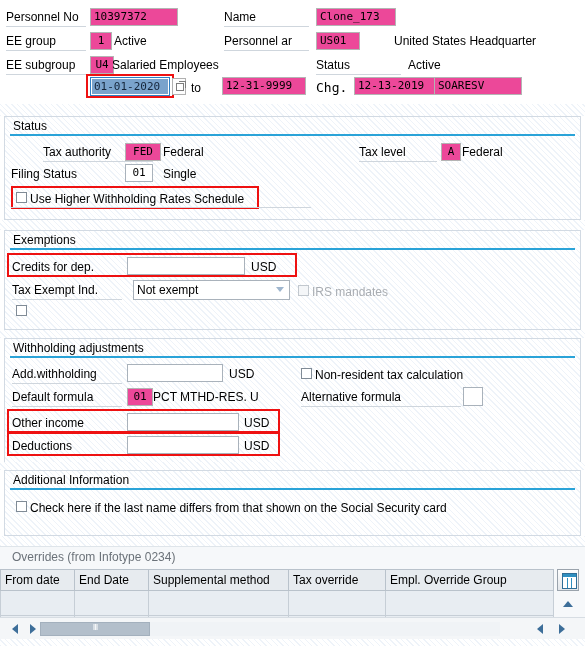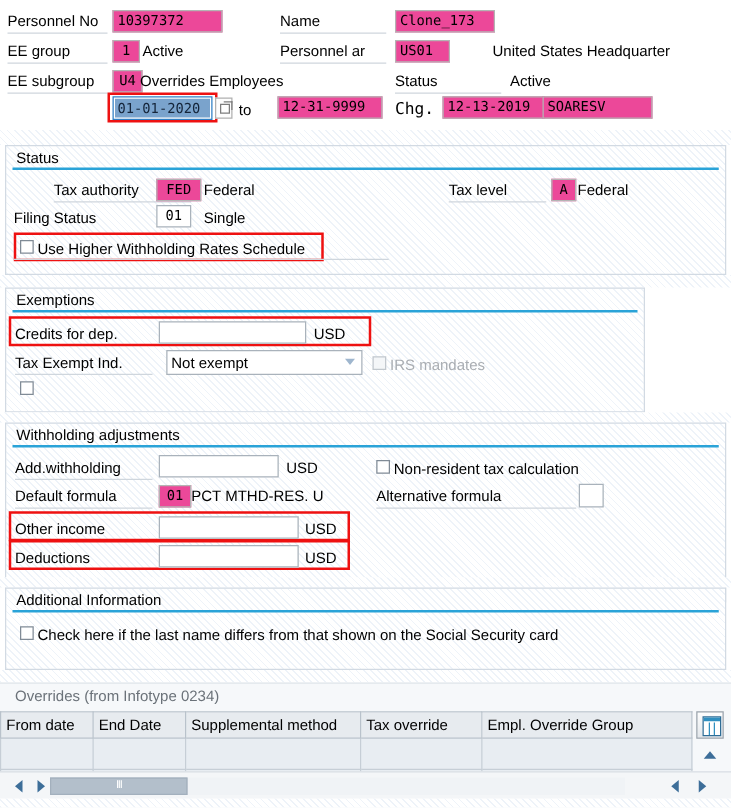--- a/index.html
+++ b/index.html
@@ -271,21 +271,21 @@
     <div class="lbl lbl-u" style="position:absolute;left:6px;top:32px;width:80px;">EE group</div>
     <div class="val-box sm" style="position:absolute;left:90px;top:32px;width:14px;">1</div>
     <div class="plaintext" style="position:absolute;left:114px;top:32px;">Active</div>
 
     <div class="lbl lbl-u" style="position:absolute;left:224px;top:32px;width:85px;">Personnel ar</div>
     <div class="val-box" style="position:absolute;left:316px;top:32px;width:36px;">US01</div>
     <div class="plaintext" style="position:absolute;left:394px;top:32px;">United States Headquarter</div>
 
     <div class="lbl lbl-u" style="position:absolute;left:6px;top:56px;width:80px;">EE subgroup</div>
     <div class="val-box sm" style="position:absolute;left:90px;top:56px;width:16px;">U4</div>
-    <div class="plaintext" style="position:absolute;left:112px;top:56px;">Overrides Employees</div>
+    <div class="plaintext" style="position:absolute;left:112px;top:56px;">Salaried Employees</div>
 
     <div class="lbl lbl-u" style="position:absolute;left:316px;top:56px;width:85px;">Status</div>
     <div class="plaintext" style="position:absolute;left:408px;top:56px;">Active</div>
 
     <div class="lbl" style="position:absolute;left:6px;top:88px;margin-top:12px;">Start</div>
 
     <div class="redbox" style="left:86px;top:74px;width:88px;height:24px;"></div>
     <div class="focusfield" style="left:90px;top:77px;width:80px;height:19px;">
       <span>01-01-2020</span>
     </div>
@@ -321,21 +321,21 @@
     <div class="plaintext" style="position:absolute;left:158px;top:48px;">Single</div>
 
     <div class="redbox" style="left:6px;top:69px;width:248px;height:23px;"></div>
     <div class="cb" style="left:11px;top:75px;"></div>
     <div class="cbtext" style="left:25px;top:75px;">Use Higher Withholding Rates Schedule</div>
     <div style="position:absolute;left:6px;top:90px;width:300px;height:1px;background:#cfd6dd;"></div>
   </div>
 
   <div class="hatch" style="position:absolute;left:0;top:220px;width:585px;height:10px;"></div>
 
-  <div class="group hatch" style="left:4px;top:230px;width:512px;height:100px;">
+  <div class="group hatch" style="left:4px;top:230px;width:577px;height:100px;">
     <div class="group-title">Exemptions</div>
     <div class="group-rule"></div>
 
     <div class="redbox" style="left:2px;top:22px;width:290px;height:24px;"></div>
     <div class="lbl" style="position:absolute;left:7px;top:27px;width:110px;">Credits for dep.</div>
     <div class="input" style="left:122px;top:26px;width:118px;height:18px;"></div>
     <div class="plaintext" style="position:absolute;left:246px;top:27px;">USD</div>
 
     <div class="lbl lbl-u" style="position:absolute;left:7px;top:50px;width:110px;">Tax Exempt Ind.</div>
     <div class="select" style="left:128px;top:49px;width:157px;height:20px;">

